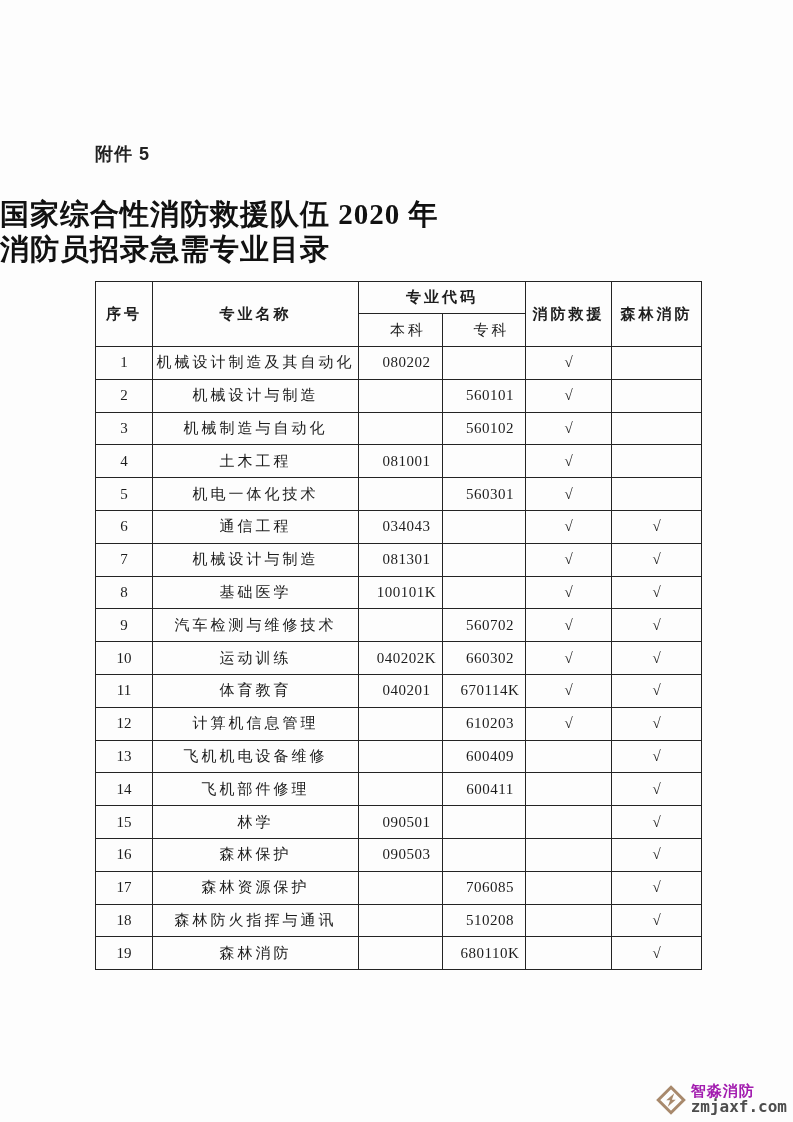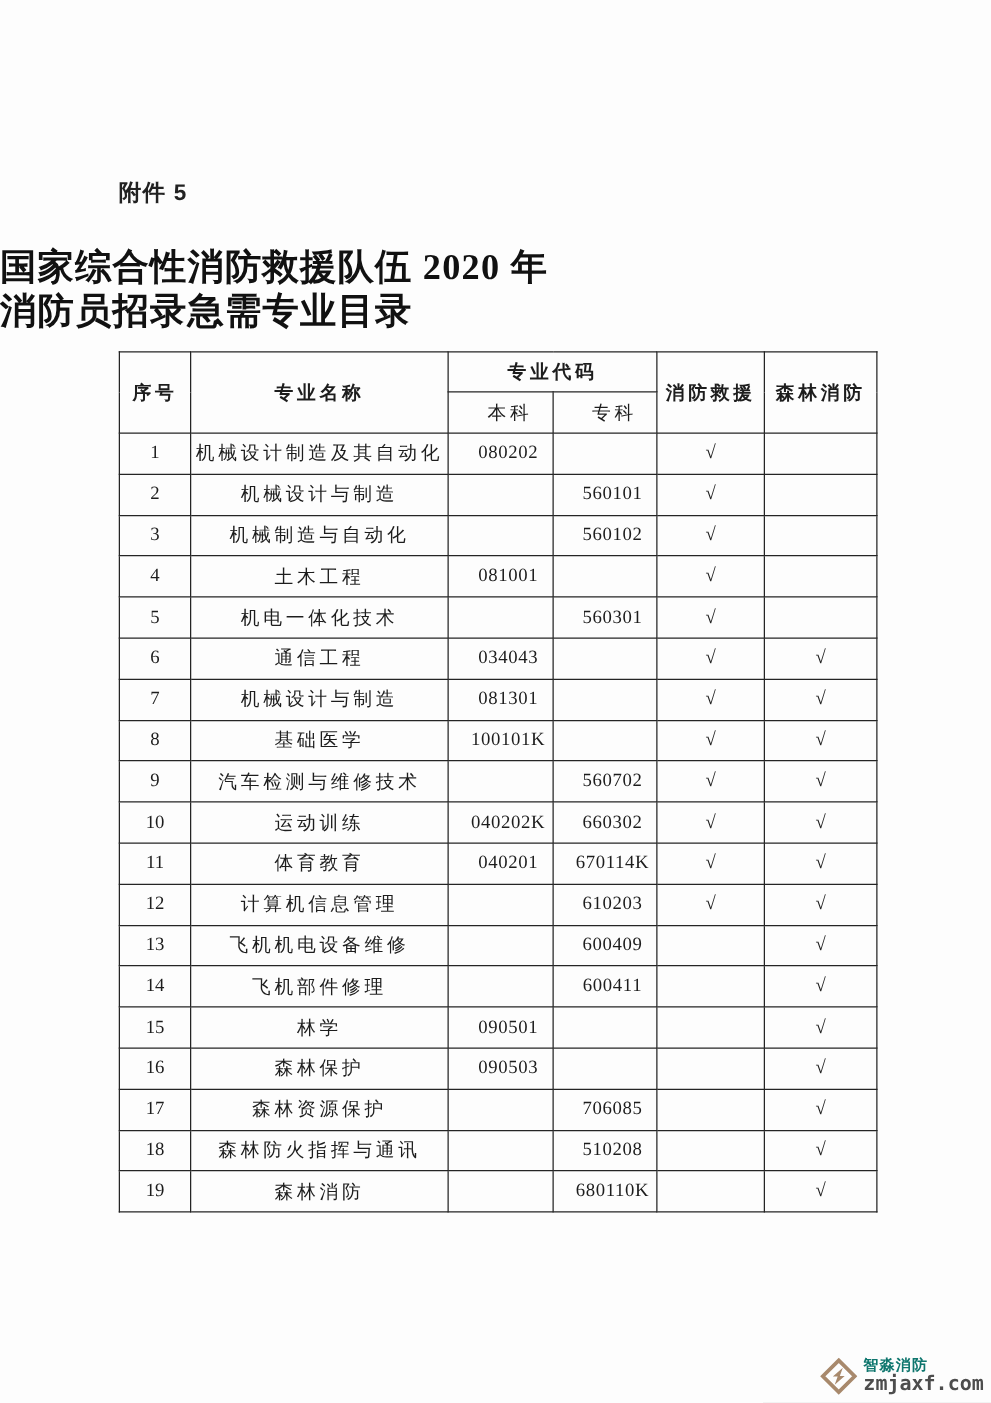--- a/index.html
+++ b/index.html
@@ -76,23 +76,23 @@
     right: 6px;
     bottom: 6px;
     display: flex;
     align-items: center;
     gap: 5px;
   }
   .watermark .logo { width: 30px; height: 30px; flex: 0 0 auto; }
   .wm-text { line-height: 1.05; }
   .wm-brand {
     font-family: "Liberation Sans", "DejaVu Sans", sans-serif;
-    font-size: 12px;
+    font-size: 15px;
     font-weight: bold;
-    color: #0f766e;
+    color: #a21caf;
     letter-spacing: 1px;
   }
   .wm-domain {
     font-family: "DejaVu Sans Mono", "Liberation Mono", monospace;
     font-size: 16px;
     font-weight: bold;
     color: #4d4d4d;
   }
 </style>
 </head>

